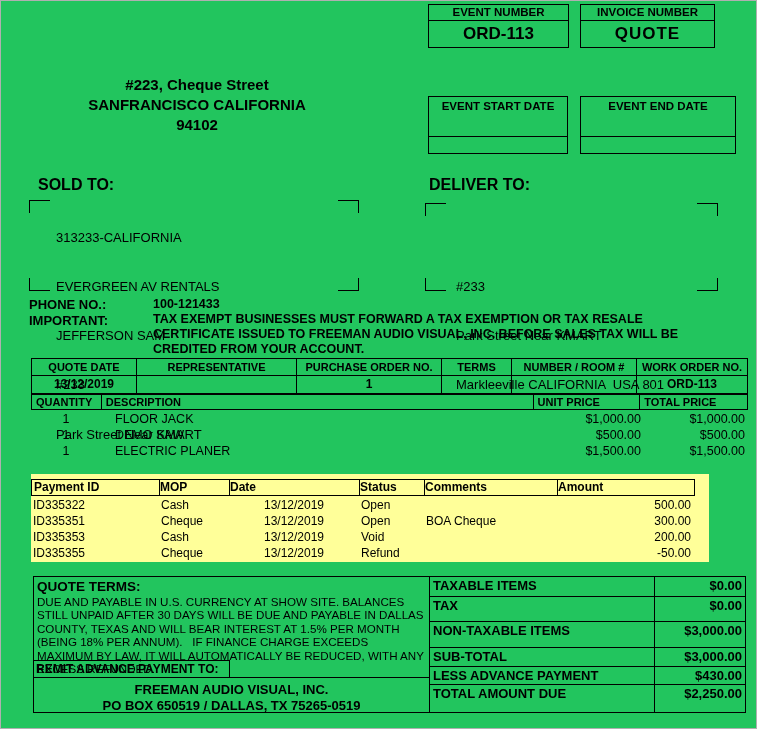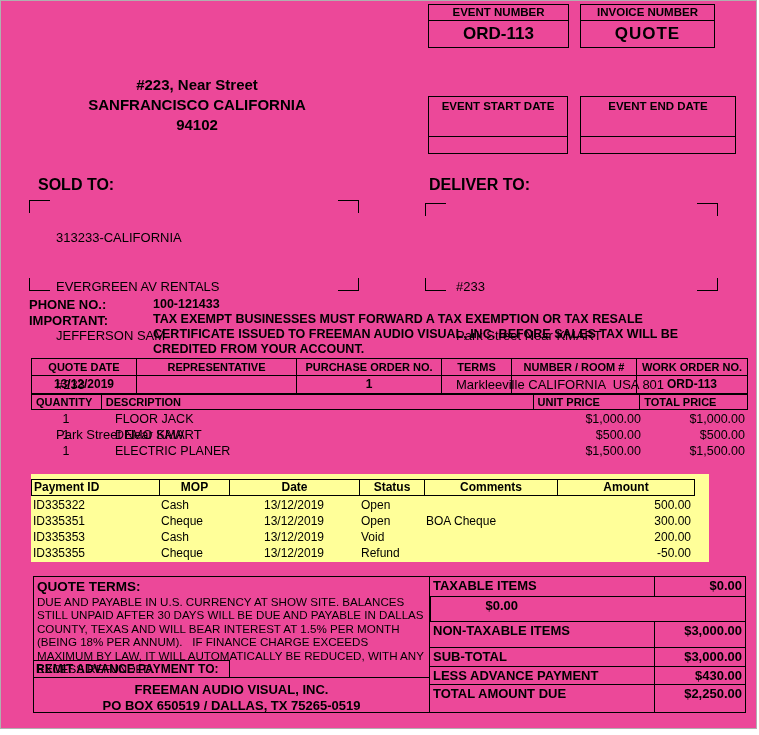--- a/index.html
+++ b/index.html
@@ -1,19 +1,19 @@
 <!DOCTYPE html>
 <html><head>
 <meta charset="utf-8">
 <style>
   * { margin:0; padding:0; box-sizing:border-box; }
   html,body { width:759px; height:735px; background:#fff; overflow:hidden;
     font-family:"Liberation Sans", sans-serif; color:#000; }
   #page { position:absolute; left:0; top:0; width:757px; height:729px;
-    border:1px solid #b0b0b0; background:#ec4899; }
+    border:1px solid #b0b0b0; background:#22c55e; }
   .abs { position:absolute; }
 
   
   .numbox { position:absolute; border:1px solid #000; }
   .numbox .lbl { height:16px; border-bottom:1px solid #000; text-align:center;
     font-weight:bold; font-size:11.5px; line-height:15px; }
   .numbox .val { text-align:center; font-weight:bold; font-size:17px; line-height:26px; }
 
   
   .datebox { position:absolute; border:1px solid #000; }
@@ -58,21 +58,21 @@
     font-size:12.5px; line-height:16px; }
   .itemrow .qty { width:70px; text-align:center; }
   .itemrow .desc { width:433px; padding-left:14px; }
   .itemrow .up { width:107px; text-align:right; }
   .itemrow .tp { width:107px; text-align:right; padding-right:3px; }
 
   
   .payband { position:absolute; left:30px; top:473px; width:678px; height:88px; }
   .payhdr { position:absolute; left:0; top:5px; width:664px; height:17px;
     border:1px solid #000; display:flex; font-weight:bold; font-size:12px; line-height:15px; }
-  .payhdr .c { border-right:1px solid #000; text-align:center; overflow:hidden; }
+  .payhdr .c { border-right:1px solid #000; text-align:left; overflow:hidden; }
   .payhdr .c:last-child { border-right:none; }
   .payrow { position:absolute; left:0; width:664px; height:16px; display:flex;
     font-size:12px; line-height:15px; }
   .p1{width:128px}.p2{width:70px}.p3{width:130px}.p4{width:65px}.p5{width:133px}.p6{width:136px}
   .payhdr .p1 { text-align:left; padding-left:2px; }
   .payrow .p1 { padding-left:2px; }
   .payrow .p2 { padding-left:2px; }
   .payrow .p3 { text-align:center; }
   .payrow .p4 { padding-left:2px; }
   .payrow .p5 { padding-left:2px; }
@@ -108,21 +108,21 @@
   <div class="numbox" style="left:427px; top:3px; width:141px; height:44px;">
     <div class="lbl">EVENT NUMBER</div>
     <div class="val">ORD-113</div>
   </div>
   <div class="numbox" style="left:579px; top:3px; width:135px; height:44px;">
     <div class="lbl">INVOICE NUMBER</div>
     <div class="val" style="letter-spacing:1px;">QUOTE</div>
   </div>
 
   <div class="abs company-address" style="left:46px; top:74px; width:300px;">
-    <div>#223, Near Street</div>
+    <div>#223, Cheque Street</div>
     <div>SANFRANCISCO CALIFORNIA</div>
     <div>94102</div>
   </div>
 
   <div class="datebox" style="left:427px; top:95px; width:140px; height:58px;">
     <div class="lbl">EVENT START DATE</div>
     <div class="val"></div>
   </div>
   <div class="datebox" style="left:579px; top:95px; width:156px; height:58px;">
     <div class="lbl">EVENT END DATE</div>
@@ -255,20 +255,21 @@
       <div>PO BOX 650519 / DALLAS, TX 75265-0519</div>
     </div>
   </div>
 
   <div class="totals">
     <div class="trow h20">
       <div class="tl2">TAXABLE ITEMS</div>
       <div class="tv">$0.00</div>
     </div>
     <div class="trow h25">
+      <div class="tl2">TAX</div>
       <div class="tv">$0.00</div>
     </div>
     <div class="trow h26">
       <div class="tl2">NON-TAXABLE ITEMS</div>
       <div class="tv">$3,000.00</div>
     </div>
     <div class="trow h19">
       <div class="tl2">SUB-TOTAL</div>
       <div class="tv">$3,000.00</div>
     </div>

